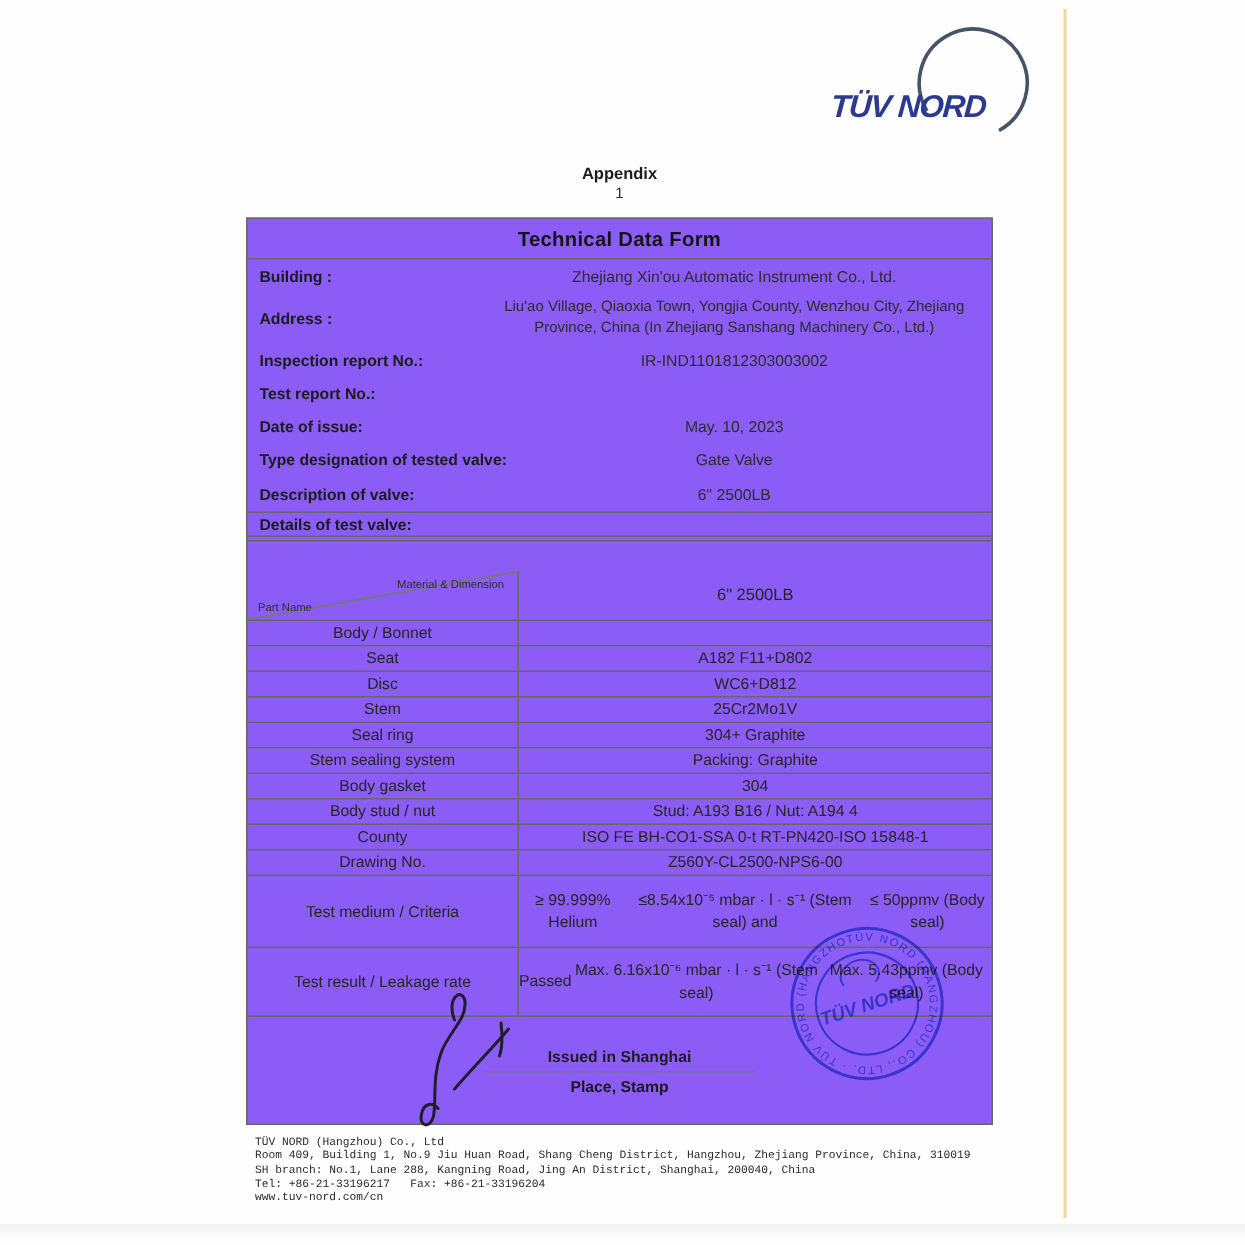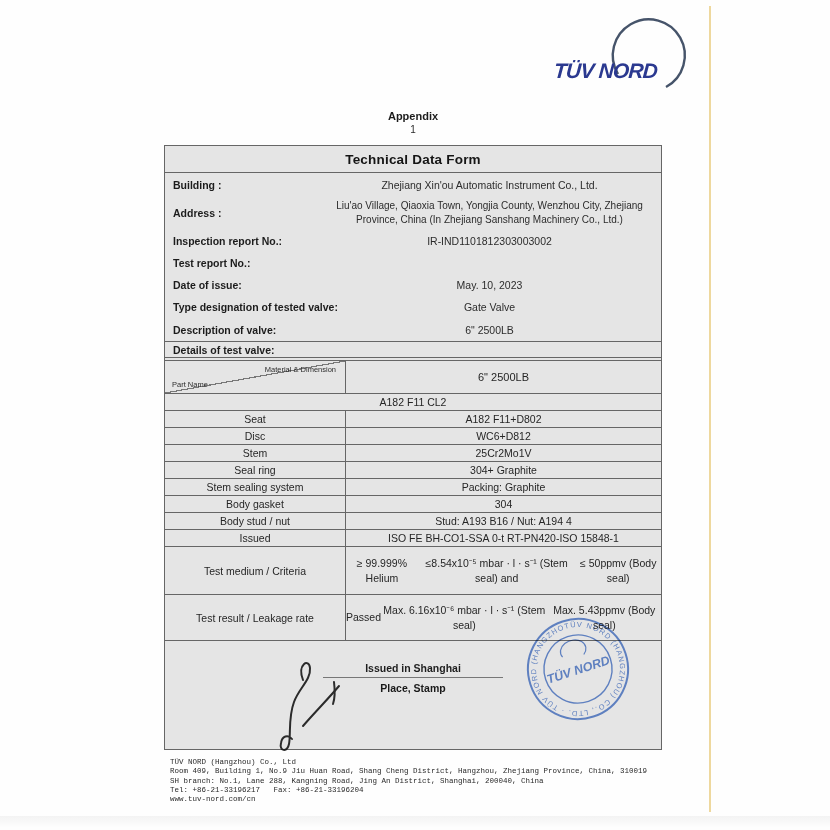--- a/index.html
+++ b/index.html
@@ -12,21 +12,21 @@
   
   .logo { position: absolute; left: 552px; top: 14px; width: 160px; height: 80px; }
   .logo svg { width: 100%; height: 100%; }
   
   .appendix { position: absolute; left: 164px; top: 110px; width: 498px; text-align: center; }
   .appendix-title { font-size: 11px; font-weight: bold; color: #1c1c1c; }
   .appendix-num { font-size: 10px; color: #2a2a2a; margin-top: 2px; }
   
   .cert-box {
     position: absolute; left: 164px; top: 145px; width: 498px; height: 605px;
-    border: 1px solid #666; background: #e5e5e5;
+    border: 1px solid #666; background: #8b5cf6;
   }
   .cert-title {
     height: 27px; border-bottom: 1px solid #666;
     display: flex; align-items: center; justify-content: center;
     font-size: 13.5px; font-weight: bold; color: #151515; letter-spacing: 0.2px;
   }
   .field-row { position: relative; }
   .field-label {
     position: absolute; left: 8px; top: 50%; transform: translateY(-50%);
     font-size: 10.5px; font-weight: bold; color: #1c1c1c; white-space: nowrap;
@@ -48,21 +48,21 @@
   .p-row { display: flex; border-bottom: 1px solid #666; }
   .p-left {
     width: 181px; border-right: 1px solid #666; flex: 0 0 181px;
     display: flex; align-items: center; justify-content: center;
     font-size: 10.5px; color: #262626; text-align: center;
   }
   .p-right {
     flex: 1; display: flex; align-items: center; justify-content: center;
     font-size: 10.5px; color: #262626; text-align: center;
   }
-  .p-header { height: 33px; }
+  .p-header { height: 33px; margin-top: 20px; }
   .p-header .p-right { font-size: 11px; }
   .diag-cell { position: relative; display: block; }
   .diag-cell::after {
     content: ""; position: absolute; inset: 0;
     background: linear-gradient(to bottom right,
       transparent calc(50% - 0.6px), #777 calc(50% - 0.6px),
       #777 calc(50% + 0.6px), transparent calc(50% + 0.6px));
   }
   .diag-top { position: absolute; top: 4px; right: 9px; font-size: 7.5px; color: #2d2d2d; z-index: 1; }
   .diag-bottom { position: absolute; bottom: 4px; left: 7px; font-size: 7.5px; color: #2d2d2d; z-index: 1; }
@@ -156,21 +156,21 @@
 
       <div class="p-row p-header">
         <div class="p-left diag-cell">
           <span class="diag-top">Material &amp; Dimension</span>
           <span class="diag-bottom">Part Name</span>
         </div>
         <div class="p-right">6" 2500LB</div>
       </div>
 
       <div class="p-row p-data">
-        <div class="p-right">A182 F11 CL2</div>
+        <div class="p-left">Body / Bonnet</div>
       </div>
       <div class="p-row p-data">
         <div class="p-left">Seat</div>
         <div class="p-right">A182 F11+D802</div>
       </div>
       <div class="p-row p-data">
         <div class="p-left">Disc</div>
         <div class="p-right">WC6+D812</div>
       </div>
       <div class="p-row p-data">
@@ -187,22 +187,26 @@
       </div>
       <div class="p-row p-data">
         <div class="p-left">Body gasket</div>
         <div class="p-right">304</div>
       </div>
       <div class="p-row p-data">
         <div class="p-left">Body stud / nut</div>
         <div class="p-right">Stud: A193 B16 / Nut: A194 4</div>
       </div>
       <div class="p-row p-data">
-        <div class="p-left">Issued</div>
+        <div class="p-left">County</div>
         <div class="p-right">ISO FE BH-CO1-SSA 0-t RT-PN420-ISO 15848-1</div>
+      </div>
+      <div class="p-row p-data">
+        <div class="p-left">Drawing No.</div>
+        <div class="p-right">Z560Y-CL2500-NPS6-00</div>
       </div>
 
       <div class="p-row p-multi crit">
         <div class="p-left">Test medium / Criteria</div>
         <div class="p-right">
           <div>≥ 99.999% Helium</div>
           <div>≤8.54x10⁻⁵ mbar · l · s⁻¹ (Stem seal) and</div>
           <div>≤ 50ppmv (Body seal)</div>
         </div>
       </div>

